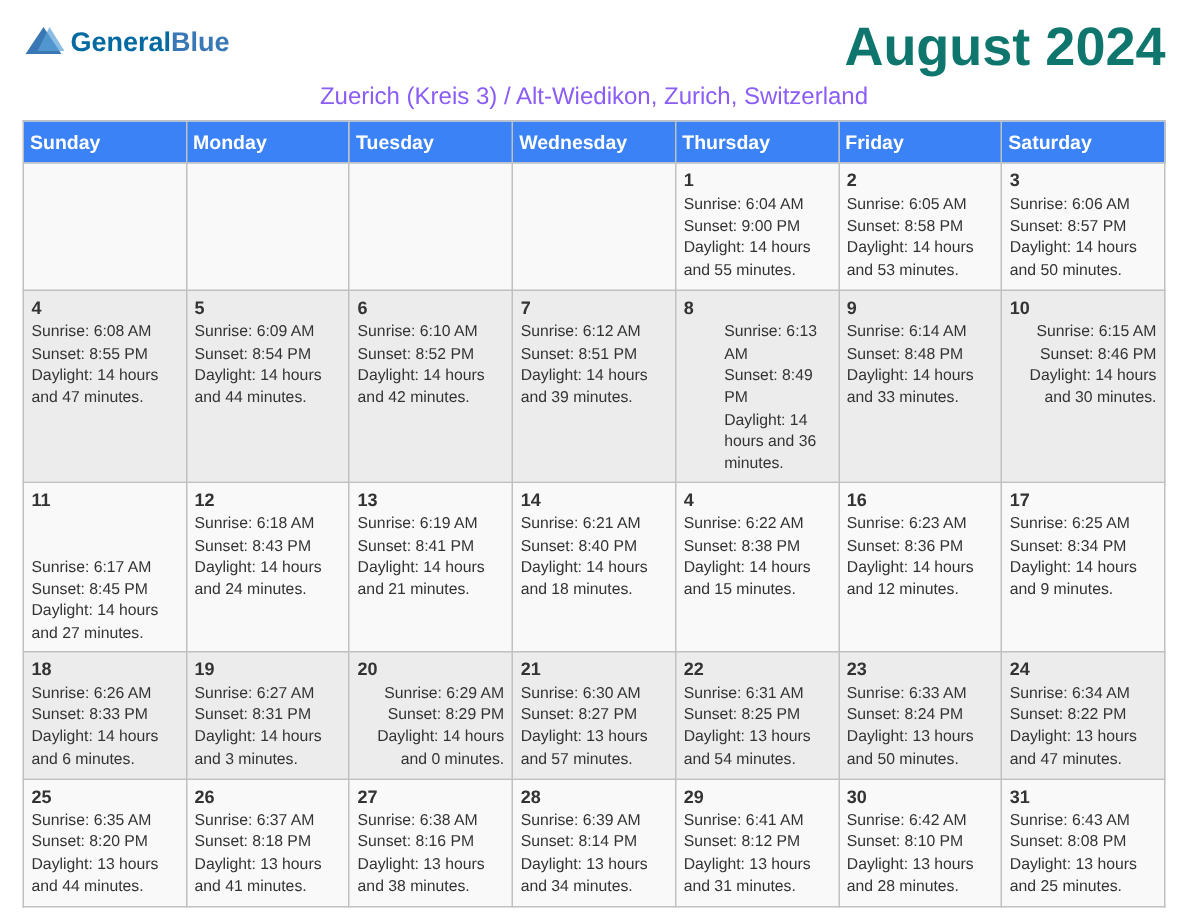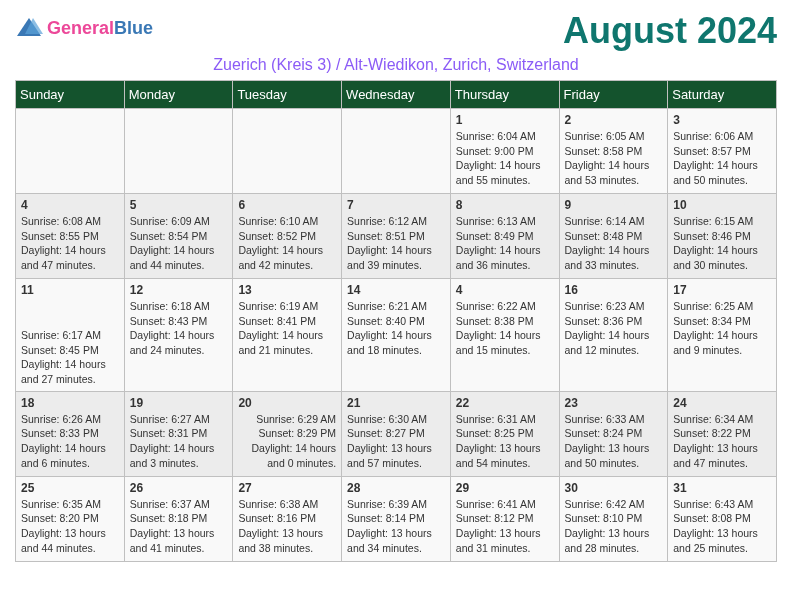--- a/index.html
+++ b/index.html
@@ -38,24 +38,24 @@
       font-size: 16px;
       color: #8b5cf6;
       text-align: center;
       margin-bottom: 6px;
     }
     table {
       width: 100%;
       border-collapse: collapse;
     }
     thead tr th {
-      background-color: #14532d;
+      background-color: #3b82f6;
       color: #fff;
       font-size: 13px;
-      font-weight: normal;
+      font-weight: bold;
       padding: 6px 4px;
       text-align: left;
       border: 1px solid #c0c0c0;
     }
     tbody tr td {
       border: 1px solid #c0c0c0;
       padding: 4px 5px;
       vertical-align: top;
       font-size: 11px;
       color: #333;
@@ -87,21 +87,21 @@
 </head>
 <body>
 
 <div class="header-top">
   <div class="logo">
     <svg class="logo-icon" viewBox="0 0 28 28" xmlns="http://www.w3.org/2000/svg">
       <polygon points="14,4 26,22 2,22" fill="#3a78b5"></polygon>
       <polygon points="18,4 28,20 10,20" fill="#5ba3d9" opacity="0.7"></polygon>
     </svg>
     <div>
-      <span style="font-size:18px;font-weight:bold;color:#ec4899;">General</span><span style="font-size:18px;font-weight:bold;color:#3a78b5;">Blue</span>
+      <span style="font-size:18px;font-weight:bold;color:#0369a1;">General</span><span style="font-size:18px;font-weight:bold;color:#3a78b5;">Blue</span>
     </div>
   </div>
   <div class="title-area">
     <div class="main-title">August 2024</div>
   </div>
 </div>
 
 <div class="subtitle">Zuerich (Kreis 3) / Alt-Wiedikon, Zurich, Switzerland</div>
 
 <table>
@@ -161,33 +161,33 @@
 Daylight: 14 hours and 42 minutes.</div>
         </td>
         <td>
           <span class="day-number">7</span>
           <div class="day-info" style="white-space: pre-line;">Sunrise: 6:12 AM
 Sunset: 8:51 PM
 Daylight: 14 hours and 39 minutes.</div>
         </td>
         <td>
           <span class="day-number">8</span>
-          <div class="day-info" style="white-space: pre-line;">Sunrise: 6:13 AM
+          <div class="day-info" style="white-space: pre-line; margin-left: 27px;">Sunrise: 6:13 AM
 Sunset: 8:49 PM
 Daylight: 14 hours and 36 minutes.</div>
         </td>
         <td>
           <span class="day-number">9</span>
           <div class="day-info" style="white-space: pre-line;">Sunrise: 6:14 AM
 Sunset: 8:48 PM
 Daylight: 14 hours and 33 minutes.</div>
         </td>
         <td>
           <span class="day-number">10</span>
-          <div class="day-info" style="white-space: pre-line;">Sunrise: 6:15 AM
+          <div class="day-info" style="white-space: pre-line; text-align: right;">Sunrise: 6:15 AM
 Sunset: 8:46 PM
 Daylight: 14 hours and 30 minutes.</div>
         </td>
       </tr>
       <tr>
         <td>
           <span class="day-number">11</span>
           <div class="day-info" style="white-space: pre-line; margin-top: 31px;">Sunrise: 6:17 AM
 Sunset: 8:45 PM
 Daylight: 14 hours and 27 minutes.</div>

